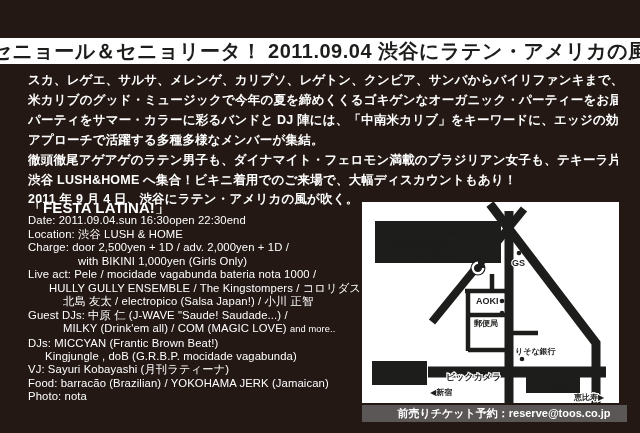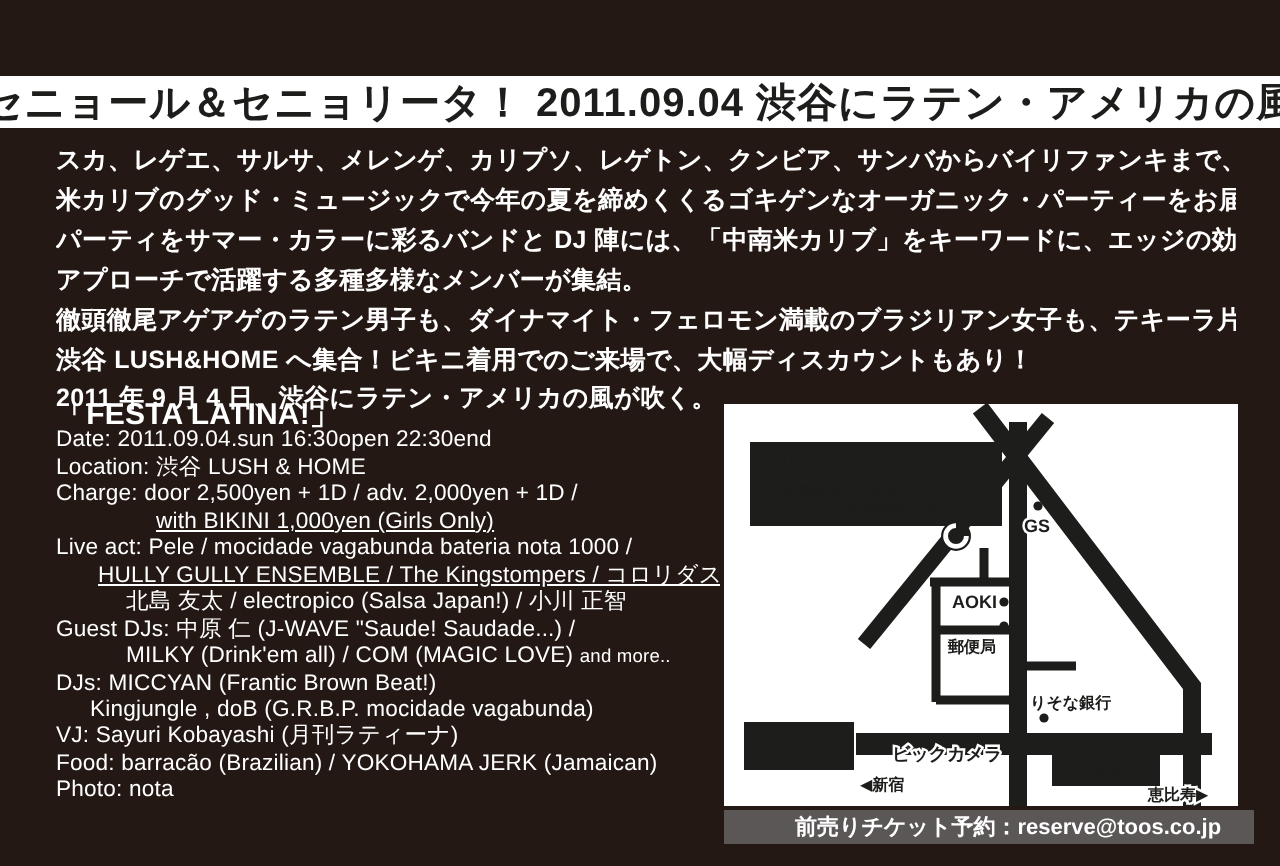--- a/index.html
+++ b/index.html
@@ -20,23 +20,23 @@
     font-size:12.5px;line-height:19.9px;font-weight:600;letter-spacing:.2px;
   }
   .intro div{white-space:nowrap;overflow:hidden;}
   .details{
     position:absolute;left:28px;top:201px;width:332px;
     font-size:11.3px;line-height:13.45px;font-weight:500;letter-spacing:.1px;
   }
   .details .row{white-space:nowrap;overflow:hidden;}
   .details .b{font-weight:800;font-size:15px;}
   .i1{padding-left:17px;}
-  .i2{padding-left:21px;text-decoration:underline;}
+  .i2{padding-left:21px;}
   .i3{padding-left:35px;}
-  .i4{padding-left:50px;text-decoration:underline;}
+  .i4{padding-left:50px;}
   .small{font-size:9.3px;}
   .map-box{
     position:absolute;left:362px;top:202px;width:257px;height:201px;background:#ffffff;
   }
   .map-box svg{display:block;width:244px;height:201px;}
   .ticket-bar{
     position:absolute;left:362px;top:405px;width:246px;height:17px;background:#5a5756;
     display:flex;align-items:center;justify-content:center;
     font-size:11px;font-weight:700;color:#fff;white-space:nowrap;padding-left:19px;
   }

